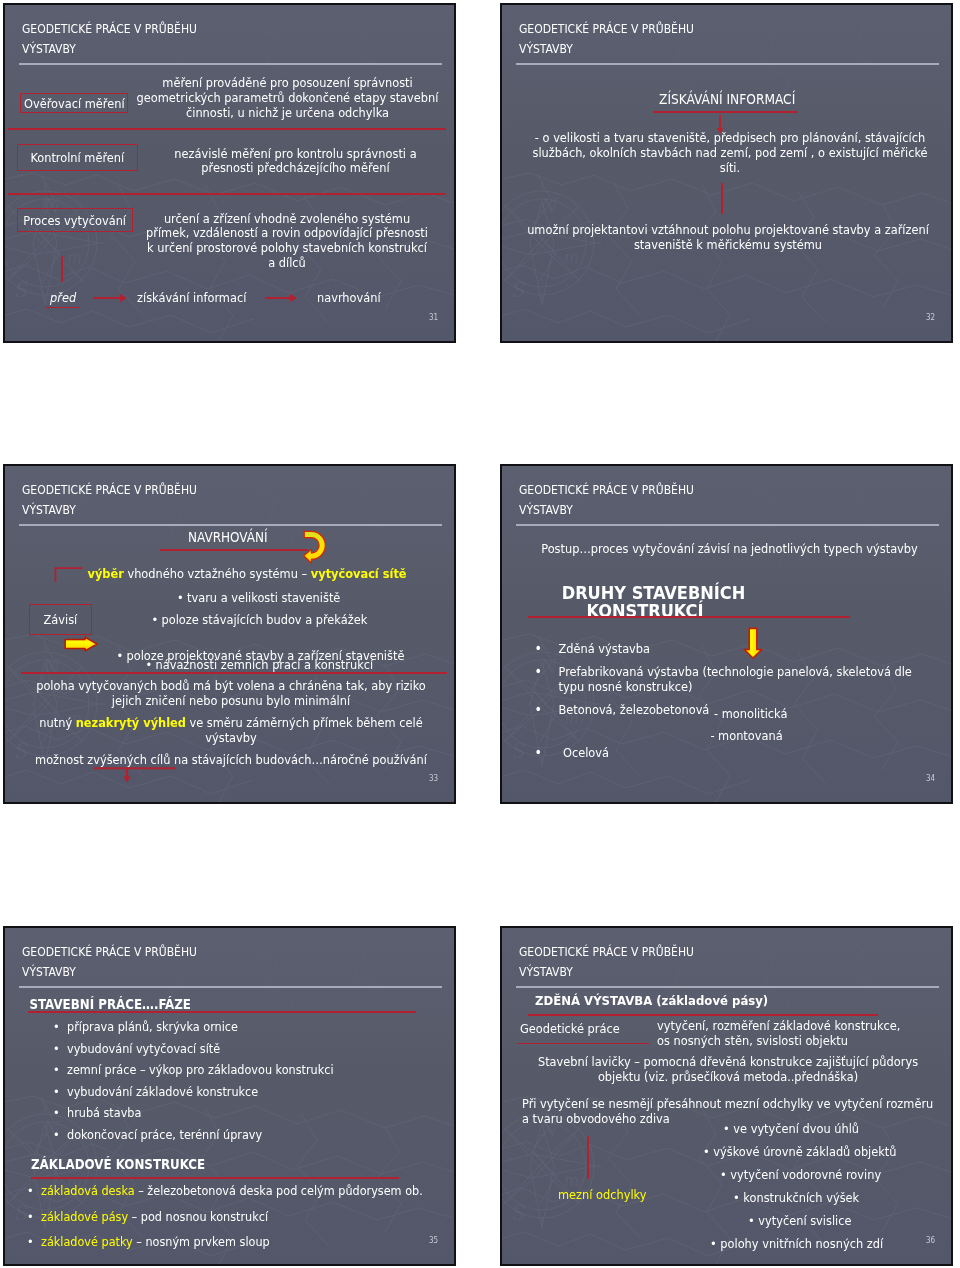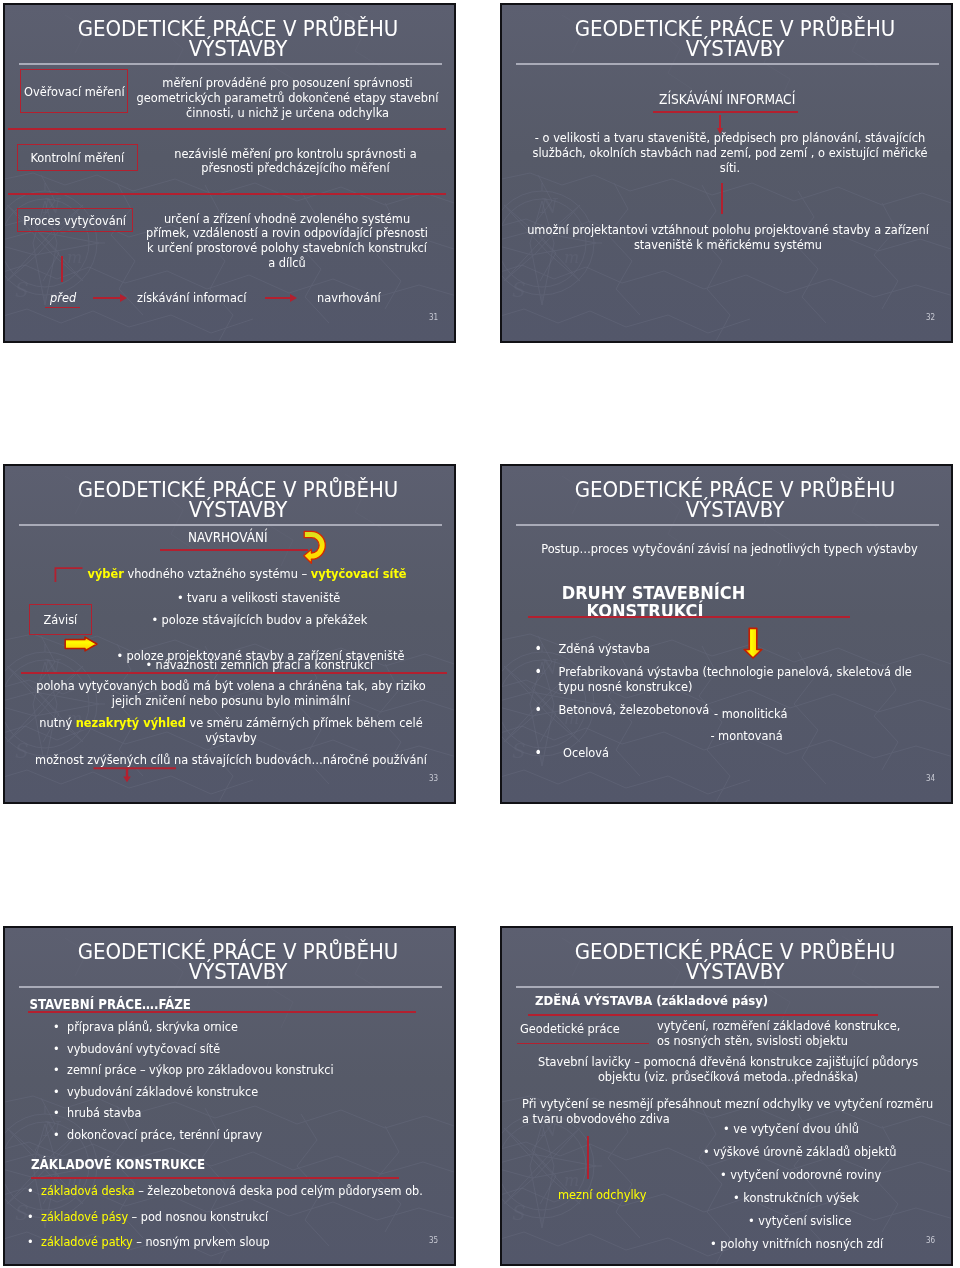--- a/index.html
+++ b/index.html
@@ -5,21 +5,21 @@
   html,body{margin:0;padding:0;}
   body{width:960px;height:1268px;background:#fff;font-family:"DejaVu Sans Condensed","DejaVu Sans",sans-serif;overflow:hidden;}
   .page{position:relative;width:960px;height:1268px;background:#fff;}
   .slide{position:absolute;width:453px;height:340px;background:linear-gradient(180deg,#5c5f70 0%,#565a68 45%,#53576a 100%);border:2px solid #111115;box-sizing:border-box;overflow:hidden;color:#fff;}
   .s1{left:3px;top:3px;}
   .s2{left:500px;top:3px;}
   .s3{left:3px;top:464px;}
   .s4{left:500px;top:464px;}
   .s5{left:3px;top:926px;}
   .s6{left:500px;top:926px;}
-  .title{position:absolute;left:17px;right:0;top:13.5px;text-align:center;font-size:22px;line-height:20.4px;}
+  .title{position:absolute;left:17px;right:0;top:13.5px;font-size:12px;line-height:20.4px;}
   .hr{position:absolute;left:13.6px;width:423px;top:58.4px;height:1.3px;background:#a9abb8;}
   .pnum{position:absolute;left:424px;top:308px;font-size:8px;color:#c8cad4;}
   .rbox{position:absolute;border:1.7px solid #b3202f;box-sizing:border-box;display:flex;align-items:center;justify-content:center;font-size:12.65px;color:#fff;}
   .redrule{position:absolute;height:2.2px;background:#b3202f;}
   .vline{position:absolute;width:2.2px;background:#b3202f;}
   .it-und{font-style:italic;border-bottom:1.8px solid #b3202f;padding-bottom:2px;padding-left:5px;padding-right:4px;margin-left:-5px;}
   .harrow{position:absolute;height:2.2px;background:#b3202f;}
   .harrow:after{content:"";position:absolute;right:-7px;top:-2.9px;border-left:7.5px solid #b3202f;border-top:4px solid transparent;border-bottom:4px solid transparent;}
   .bgart{position:absolute;left:0;top:0;width:449px;height:336px;}
   .bgart svg{display:block;width:449px;height:336px;}
@@ -81,21 +81,21 @@
             <path d="M160 28 L178 44 L166 68 L190 84"></path>
             <path d="M60 10 L82 24 L70 48"></path>
           </g>
         </svg>
       </div>
     <div class="title">
       <div>GEODETICKÉ PRÁCE V PRŮBĚHU</div>
       <div>VÝSTAVBY</div>
     </div>
     <div class="hr"></div>
-    <div class="rbox" style="left:15.3px;top:64px;width:108px;height:44px;align-items:center;">
+    <div class="rbox" style="left:15.3px;top:88px;width:108px;height:20px;align-items:center;">
       <span>Ověřovací měření</span>
     </div>
     <div class="txt ctr" style="left:130px;top:71px;width:305px;">
       <div>měření prováděné pro posouzení správnosti</div>
       <div>geometrických parametrů dokončené etapy stavební</div>
       <div>činnosti, u nichž je určena odchylka</div>
     </div>
     <div class="redrule" style="left:3.1px;width:437.7px;top:123.3px;"></div>
     <div class="rbox" style="left:11.6px;top:138.5px;width:121.4px;height:27px;">
       <span>Kontrolní měření</span>

